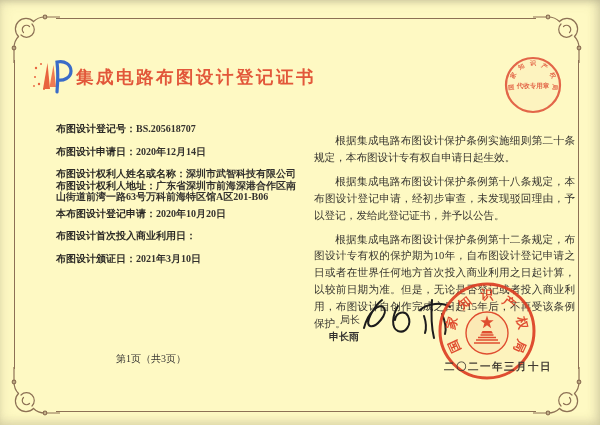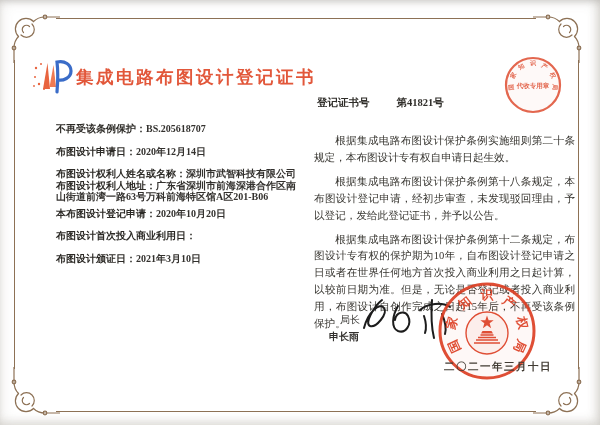--- a/index.html
+++ b/index.html
@@ -1,18 +1,18 @@
 <!DOCTYPE html>
 <html><head>
 <meta charset="utf-8">
 <style>
   html,body{margin:0;padding:0;background:#e9e6e0;}
   .page{
     position:relative;width:600px;height:425px;overflow:hidden;
-    background:#ffffff;
+    background:#fef9c3;
     font-family:"Liberation Serif","DejaVu Serif",serif;
     color:#33312e;
     box-shadow:inset 0 0 14px rgba(120,110,95,.20), inset -4px -3px 8px rgba(120,110,95,.16), inset 0 5px 8px -5px rgba(0,0,0,.18);
   }
   
   .f-top{position:absolute;top:18px;left:56px;right:64px;border-top:1.2px solid #8d7155;}
   .f-bottom{position:absolute;bottom:13px;left:56px;right:64px;border-top:1.2px solid #8d7155;}
   .f-left{position:absolute;left:14px;top:60px;bottom:56px;border-left:1.2px solid #8d7155;}
   .f-right{position:absolute;right:21px;top:60px;bottom:56px;border-left:1.2px solid #8d7155;}
   .corner{position:absolute;width:52px;height:52px;}
@@ -109,21 +109,21 @@
     <circle cx="12" cy="31" r="1" fill="#e8643f"></circle>
       <circle cx="2" cy="28" r="0.9" fill="#e8643f"></circle>
     <polygon points="11,31 15.5,5 18,31" fill="#e8643f"></polygon>
     <polygon points="17.5,29 21.5,7 24,29" fill="#ef7a52"></polygon>
     <path d="M25,34 C26,22 26,12 25,4 C33,2 39,7 39,13 C39,20 31,23 26,22" fill="none" stroke="#3a6cc8" stroke-width="3.2" stroke-linecap="round"></path>
   </svg>
   <div class="title">集成电路布图设计登记证书</div>
 
   <div class="left-col">
     <div class="field mb11">
-      <span class="lb">不再受该条例保护：</span><span class="vl">BS.205618707</span>
+      <span class="lb">布图设计登记号：</span><span class="vl">BS.205618707</span>
     </div>
     <div class="field mb11">
       <span class="lb">布图设计申请日：</span><span class="vl">2020年12月14日</span>
     </div>
     <div class="field mb0">
       <span class="lb">布图设计权利人姓名或名称：</span><span class="vl">深圳市武智科技有限公司</span>
     </div>
     <div class="field mb5">
       <span class="lb">布图设计权利人地址：</span><span class="vl">广东省深圳市前海深港合作区南山街道前湾一路63号万科前海特区馆A区201-B06</span>
     </div>
@@ -131,24 +131,22 @@
       <span class="lb">本布图设计登记申请：</span><span class="vl">2020年10月20日</span>
     </div>
     <div class="field mb11">
       <span class="lb">布图设计首次投入商业利用日：</span><span class="vl"></span>
     </div>
     <div class="field mb0">
       <span class="lb">布图设计颁证日：</span><span class="vl">2021年3月10日</span>
     </div>
   </div>
 
-
-  <div class="cert-line">
-    <span>登记证书号</span><span class="cv">第41821号</span>
-  </div>
+  <div class="page-num">第1页（共3页）</div>
+
 
   <div class="paras">
     <p>根据集成电路布图设计保护条例实施细则第二十条规定，本布图设计专有权自申请日起生效。</p>
     <p>根据集成电路布图设计保护条例第十八条规定，本布图设计登记申请，经初步审查，未发现驳回理由，予以登记，发给此登记证书，并予以公告。</p>
     <p>根据集成电路布图设计保护条例第十二条规定，布图设计专有权的保护期为10年，自布图设计登记申请之日或者在世界任何地方首次投入商业利用之日起计算，以较前日期为准。但是，无论是否登记或者投入商业利用，布图设计自创作完成之日起15年后，不再受该条例保护。</p>
   </div>
 
   <div class="officer-title">局长</div>
   <div class="officer-name">申长雨</div>
 

